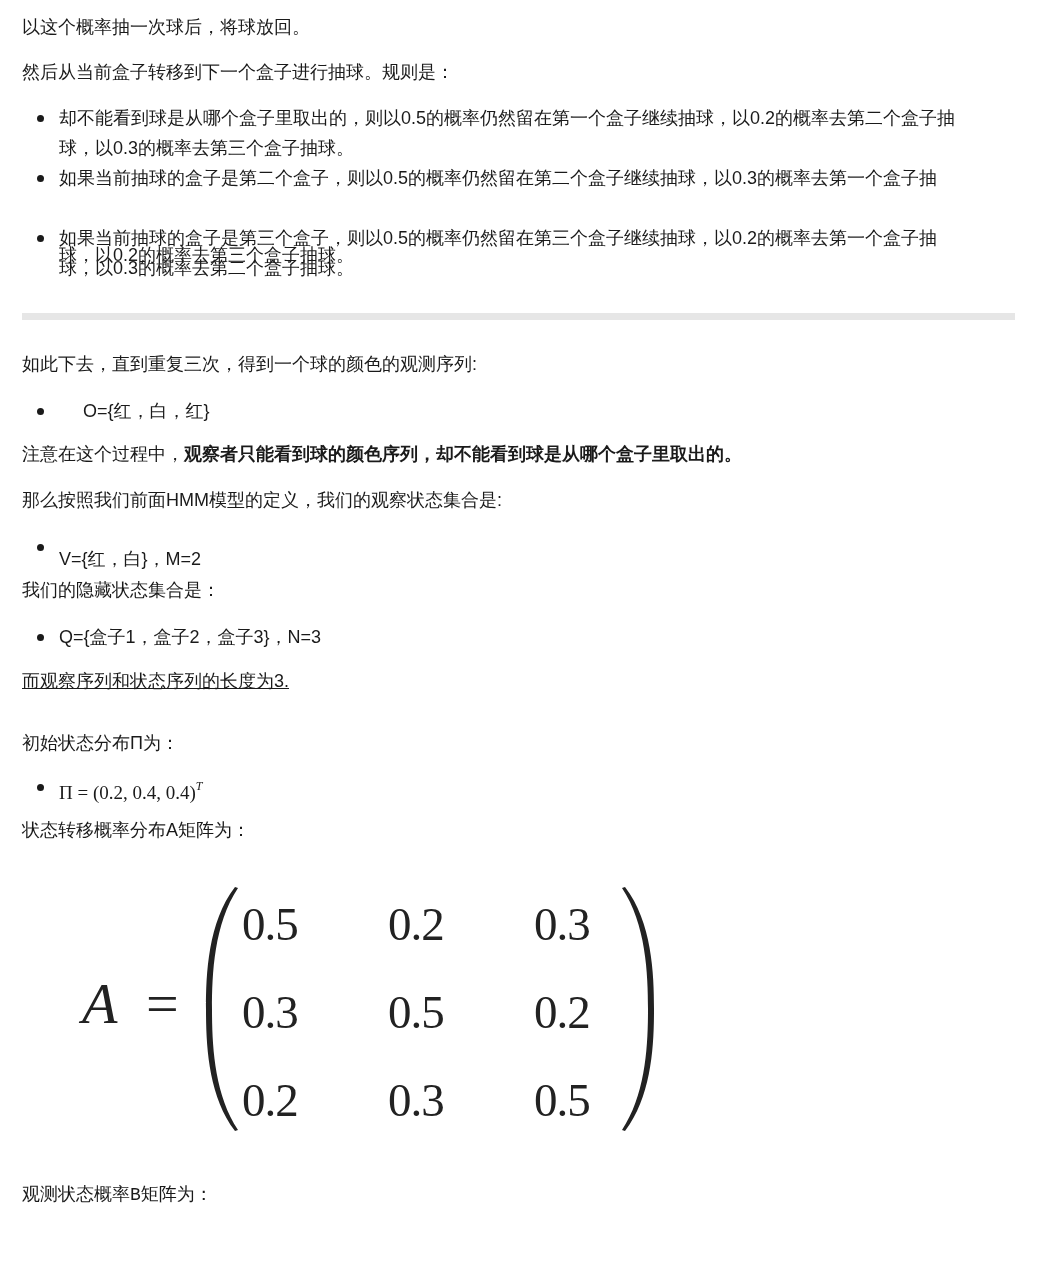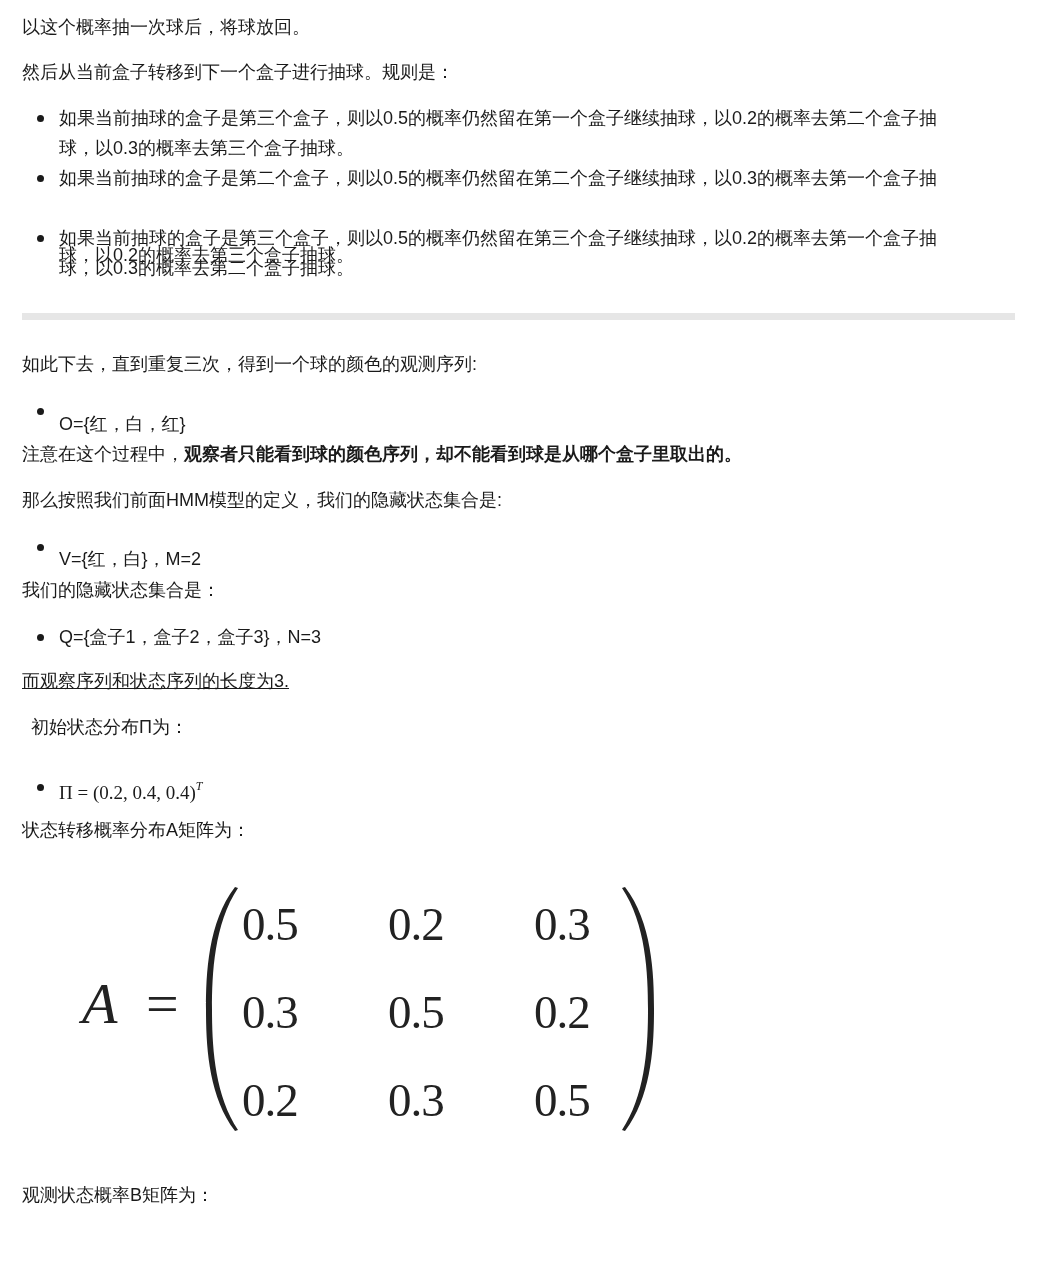--- a/index.html
+++ b/index.html
@@ -38,55 +38,55 @@
   }
 </style>
 </head>
 <body>
 
 <p class="p" style="top:3px;margin-top:12px;">以这个概率抽一次球后，将球放回。</p>
 <p class="p" style="top:60px;">然后从当前盒子转移到下一个盒子进行抽球。规则是：</p>
 
 <div>
   <span class="bullet" style="top:115px;"></span>
-  <p class="li" style="top:103px;">如果当前抽球的盒子是第三个盒子，则以0.5的概率仍然留在第一个盒子继续抽球，以0.2的概率去第二个盒子抽</p>
+  <p class="li" style="top:103px;">却不能看到球是从哪个盒子里取出的，则以0.5的概率仍然留在第一个盒子继续抽球，以0.2的概率去第二个盒子抽</p>
   <p class="li" style="top:133px;">球，以0.3的概率去第三个盒子抽球。</p>
 
   <span class="bullet" style="top:175px;"></span>
   <p class="li" style="top:163px;">如果当前抽球的盒子是第二个盒子，则以0.5的概率仍然留在第二个盒子继续抽球，以0.3的概率去第一个盒子抽</p>
   <p class="li" style="top:193px;margin-top:47px;">球，以0.2的概率去第三个盒子抽球。</p>
 
   <span class="bullet" style="top:235px;"></span>
   <p class="li" style="top:223px;">如果当前抽球的盒子是第三个盒子，则以0.5的概率仍然留在第三个盒子继续抽球，以0.2的概率去第一个盒子抽</p>
   <p class="li" style="top:253px;">球，以0.3的概率去第二个盒子抽球。</p>
 </div>
 
 <div class="hr"></div>
 
 <p class="p" style="top:352px;">如此下去，直到重复三次，得到一个球的颜色的观测序列:</p>
 
 <span class="bullet" style="top:408px;"></span>
-<p class="li" style="top:409px;">O={红，白，红}</p>
+<p class="li" style="top:396px;margin-left:24px;">O={红，白，红}</p>
 
 <p class="p" style="top:442px;">
   <span>注意在这个过程中，</span><span class="bold">观察者只能看到球的颜色序列，却不能看到球是从哪个盒子里取出的。</span>
 </p>
 
-<p class="p" style="top:488px;">那么按照我们前面HMM模型的定义，我们的隐藏状态集合是:</p>
+<p class="p" style="top:488px;">那么按照我们前面HMM模型的定义，我们的观察状态集合是:</p>
 
 <span class="bullet" style="top:544px;"></span>
 <p class="li" style="top:544px;">V={红，白}，M=2</p>
 
 <p class="p" style="top:578px;text-align:right;">我们的隐藏状态集合是：</p>
 
 <span class="bullet" style="top:634px;"></span>
 <p class="li" style="top:622px;">Q={盒子1，盒子2，盒子3}，N=3</p>
 
 <p class="p" style="top:669px;text-decoration:underline;">而观察序列和状态序列的长度为3.</p>
-<p class="p" style="top:715px;margin-left:9px;">初始状态分布Π为：</p>
+<p class="p" style="top:731px;">初始状态分布Π为：</p>
 
 <span class="bullet" style="top:784px;"></span>
 <p class="li math" style="top:771px;text-align:right;">
   <span>Π = (0.2, 0.4, 0.4)</span><sup>T</sup>
 </p>
 
 <p class="p" style="top:818px;">状态转移概率分布A矩阵为：</p>
 
 <div class="matrix-wrap">
   <div class="mat-lhs">
@@ -108,13 +108,13 @@
 
   <div class="mat-cell" style="left:160px; top:186px;">0.2</div>
   <div class="mat-cell" style="left:306px; top:186px;">0.3</div>
   <div class="mat-cell" style="left:452px; top:186px;">0.5</div>
 
   <svg class="paren-svg" style="left:540px;" width="34" height="250" viewBox="0 0 34 250">
     <path d="M4 4 C 28 40, 30 90, 30 125 C 30 160, 28 210, 4 246 L 7 247 C 34 212, 36 160, 36 125 C 36 90, 34 38, 7 3 Z" fill="#222" transform="translate(-4,0)"></path>
   </svg>
 </div>
 
-<p class="p" style="top:1183px;">观测状态概率B矩阵为：</p>
+<p class="p" style="top:1183px;font-family:Liberation Mono, monospace;">观测状态概率B矩阵为：</p>
 
 </body></html>

